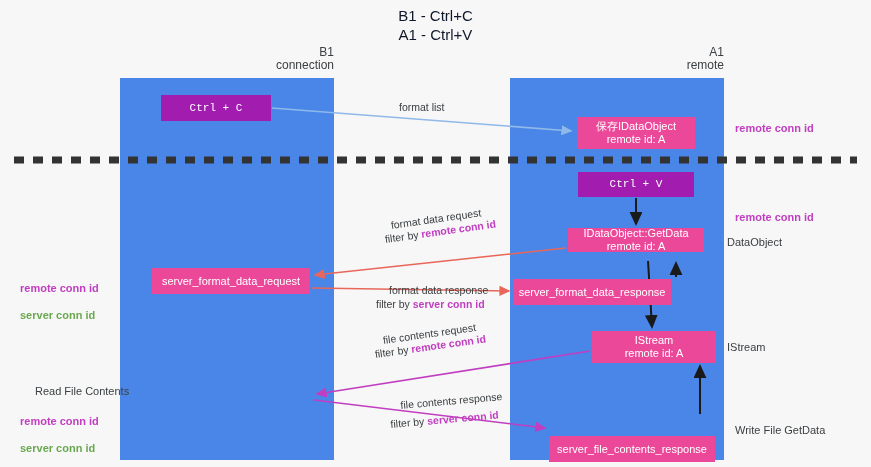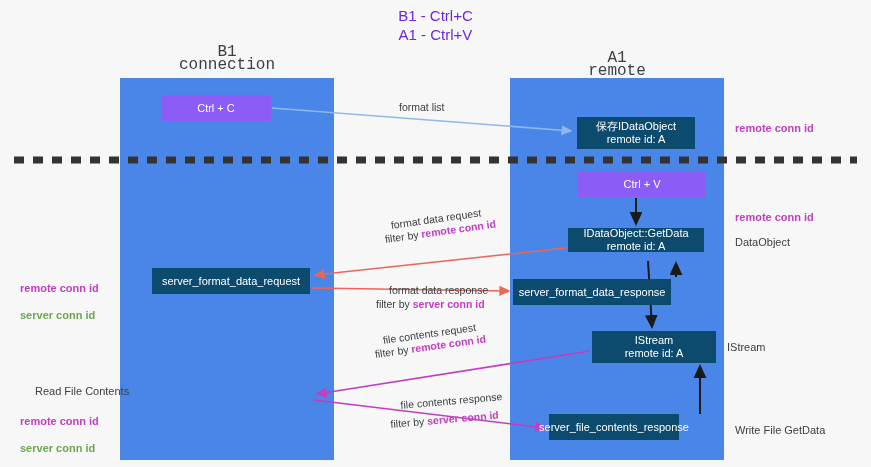--- a/index.html
+++ b/index.html
@@ -10,70 +10,69 @@
     overflow:hidden;
     position:relative;
   }
   .stage{position:absolute;left:0;top:0;width:871px;height:467px;}
   .abs{position:absolute;}
 
   
   .title{
     left:0;top:6px;width:871px;
     text-align:center;
-    font-size:15px;color:#6d28d9;line-height:19px;
+    font-size:15px;color:#0f172a;line-height:19px;
     white-space:pre-line;
   }
 
   
   .colhead{
-    font-size:16px;color:#3c4043;text-align:center;line-height:13px;
+    font-size:12px;color:#3c4043;text-align:right;line-height:13px;
     white-space:pre-line;
-    font-family:Liberation Mono, monospace;
   }
   .colhead.b1{left:120px;top:46px;width:214px;}
-  .colhead.a1{left:510px;top:52px;width:214px;}
+  .colhead.a1{left:510px;top:46px;width:214px;}
 
   
   .lane{background:#4a86e8;}
   .lane.b1{left:120px;top:78px;width:214px;height:382px;}
   .lane.a1{left:510px;top:78px;width:214px;height:382px;}
 
   
   .box{
     box-sizing:border-box;
     display:flex;align-items:center;justify-content:center;
     text-align:center;
     color:#ffffff;
     font-size:11px;
     line-height:13px;
     white-space:pre-line;
     padding:2px 4px;
   }
-  .box.green{background:#8b5cf6;}
-  .box.orange{background:#0c4a6e;}
+  .box.green{background:#a21caf;font-family:Liberation Mono, monospace;}
+  .box.orange{background:#ec4899;}
 
   .b-ctrlc{left:161px;top:95px;width:110px;height:26px;}
   .b-save{left:577px;top:117px;width:118px;height:32px;}
-  .b-ctrlv{left:578px;top:172px;width:128px;height:25px;}
+  .b-ctrlv{left:578px;top:172px;width:116px;height:25px;}
   .b-getdata{left:568px;top:228px;width:136px;height:24px;}
   .b-sfdreq{left:152px;top:268px;width:158px;height:26px;}
   .b-sfdres{left:513px;top:279px;width:158px;height:26px;}
   .b-istream{left:592px;top:331px;width:124px;height:32px;}
   .b-sfcreq{left:150px;top:384px;width:162px;height:26px;}
-  .b-sfcres{left:549px;top:414px;width:130px;height:26px;}
+  .b-sfcres{left:549px;top:436px;width:166px;height:26px;}
 
   
   .anno{font-size:11px;line-height:13.5px;color:#3c4043;white-space:pre-line;}
   .magenta{color:#c13ec1;font-weight:bold;}
   .green-t{color:#6aa84f;font-weight:bold;}
 
   .an-rc1{left:735px;top:122px;}
   .an-rc2{left:735px;top:211px;}
-  .an-dataobject{left:727px;top:236px;margin-left:8px;}
+  .an-dataobject{left:727px;top:236px;}
   .an-istream{left:727px;top:341px;}
   .an-write{left:735px;top:424px;}
   .an-left1{left:20px;top:268px;text-align:left;}
   .an-read{left:27px;top:385px;margin-left:8px;}
   .an-left2{left:20px;top:401px;text-align:left;}
 
   
   .alabel{font-size:10.5px;color:#3c4043;white-space:nowrap;line-height:13px;}
   .alabel .mag{color:#c13ec1;font-weight:bold;}
 

